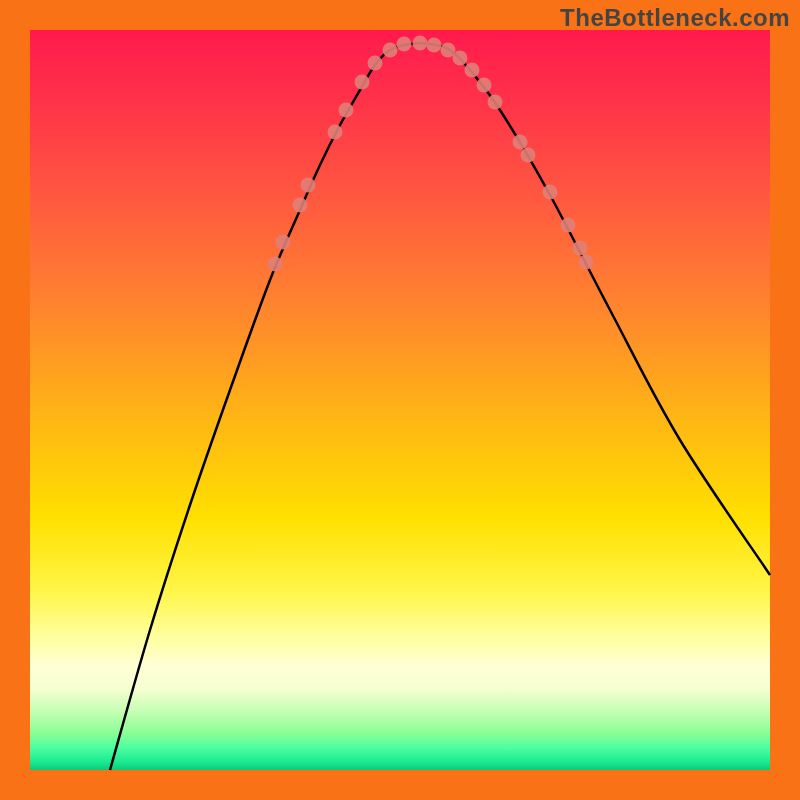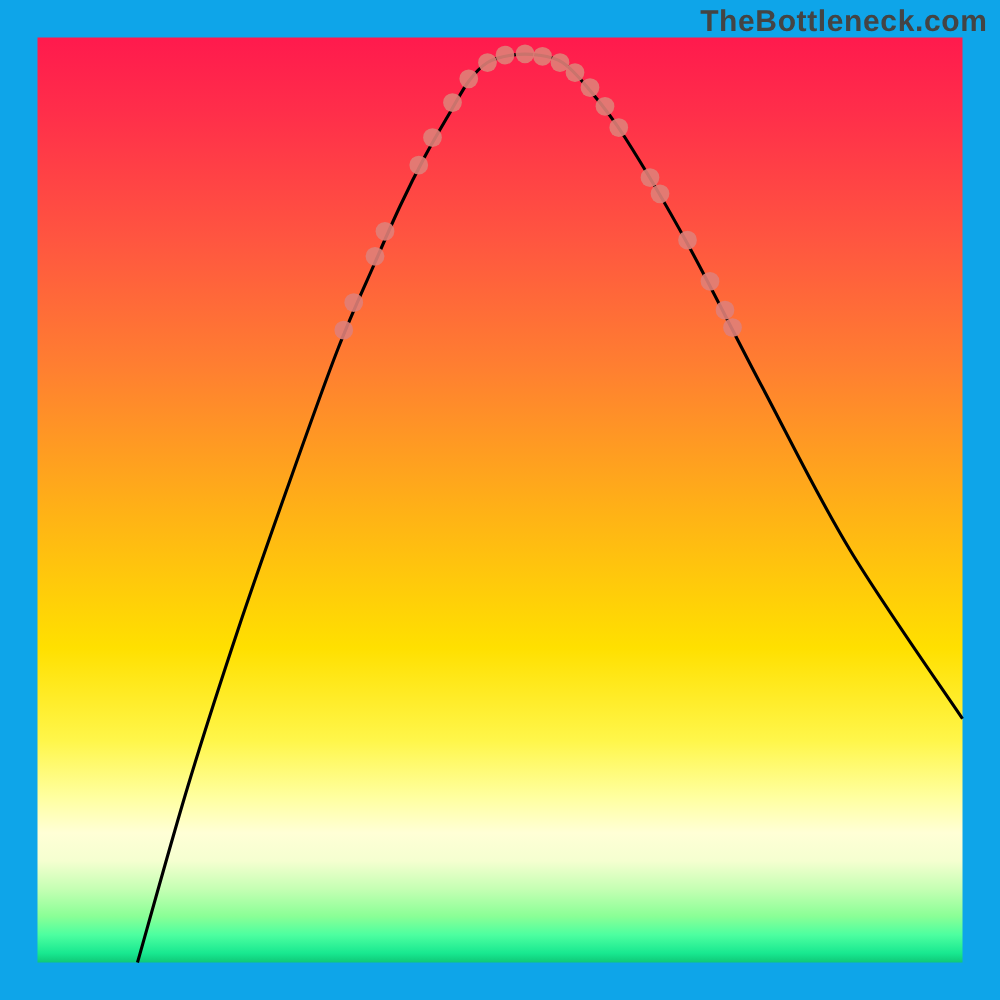--- a/index.html
+++ b/index.html
@@ -8,21 +8,21 @@
     width: 800px;
     height: 800px;
     overflow: hidden;
     background: #000;
     font-family: Arial, Helvetica, sans-serif;
   }
   .frame {
     position: relative;
     width: 800px;
     height: 800px;
-    background: #0ea5e9;
+    background: #f97316;
     text-align: center;
   }
   .plot {
     position: absolute;
     left: 30px;
     top: 30px;
     width: 740px;
     height: 740px;
     background: linear-gradient(
       to bottom,

